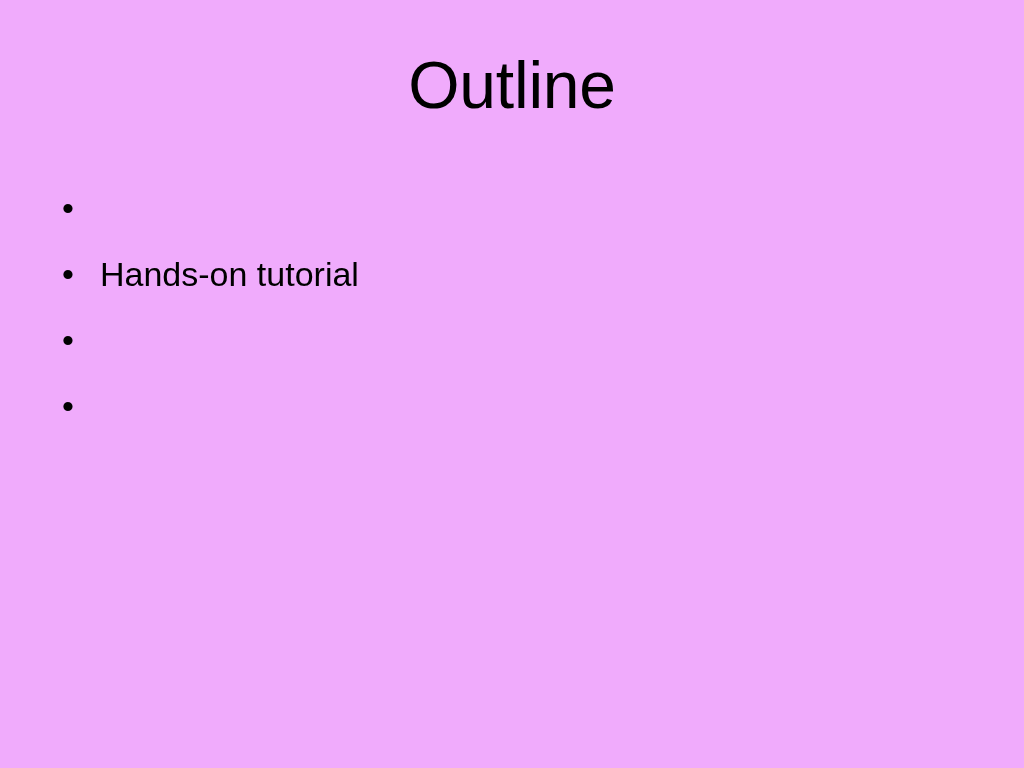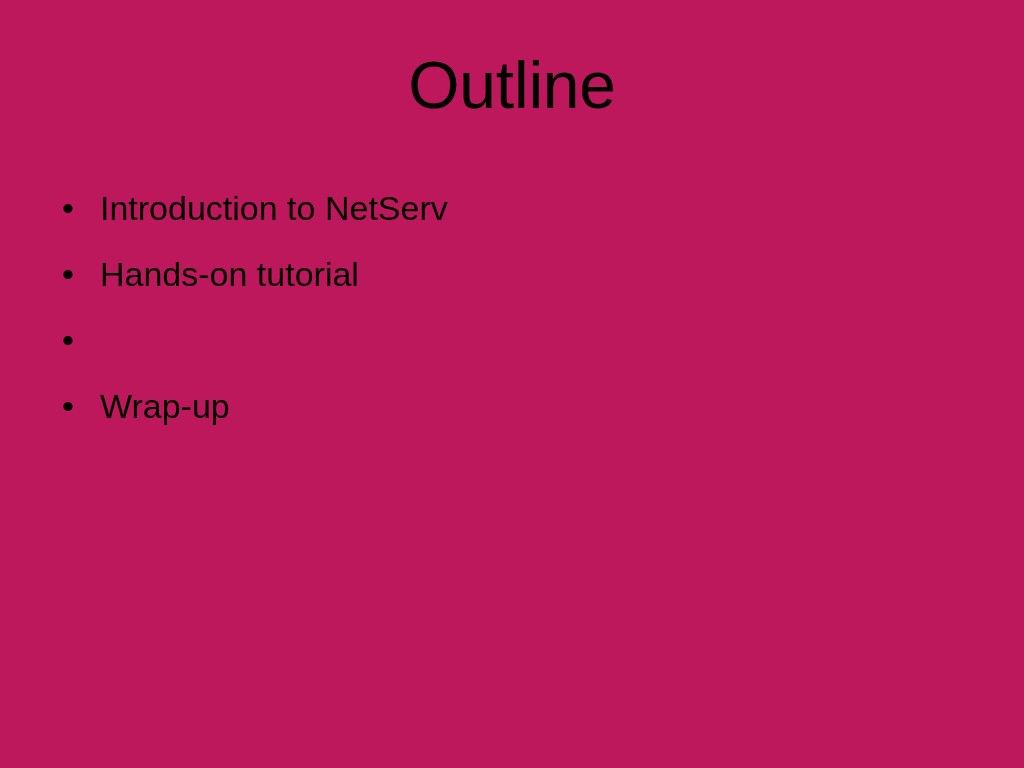--- a/index.html
+++ b/index.html
@@ -13,21 +13,21 @@
     background: #ffffff;
     font-family: "Liberation Sans", sans-serif;
     color: #000000;
     overflow: hidden;
   }
 
   .slide {
     position: relative;
     width: 1024px;
     height: 768px;
-    background: #be185d;
+    background: #f0abfc;
     box-sizing: border-box;
   }
 
   
   .slide-title {
     position: absolute;
     left: 0;
     top: 52px;
     width: 1024px;
     text-align: center;
@@ -80,32 +80,30 @@
 <body>
 
 <div class="slide">
 
   <div class="slide-title">Outline</div>
 
   <ul class="body-list">
 
     <li class="bullet-row">
       <span class="bullet-marker">•</span>
-      <span class="bullet-text">Introduction to NetServ</span>
     </li>
 
     <li class="bullet-row">
       <span class="bullet-marker">•</span>
       <span class="bullet-text">Hands-on tutorial</span>
     </li>
 
     <li class="bullet-row">
       <span class="bullet-marker">•</span>
     </li>
 
     <li class="bullet-row">
       <span class="bullet-marker">•</span>
-      <span class="bullet-text">Wrap-up</span>
     </li>
 
   </ul>
 
 </div>
 
 </body></html>

